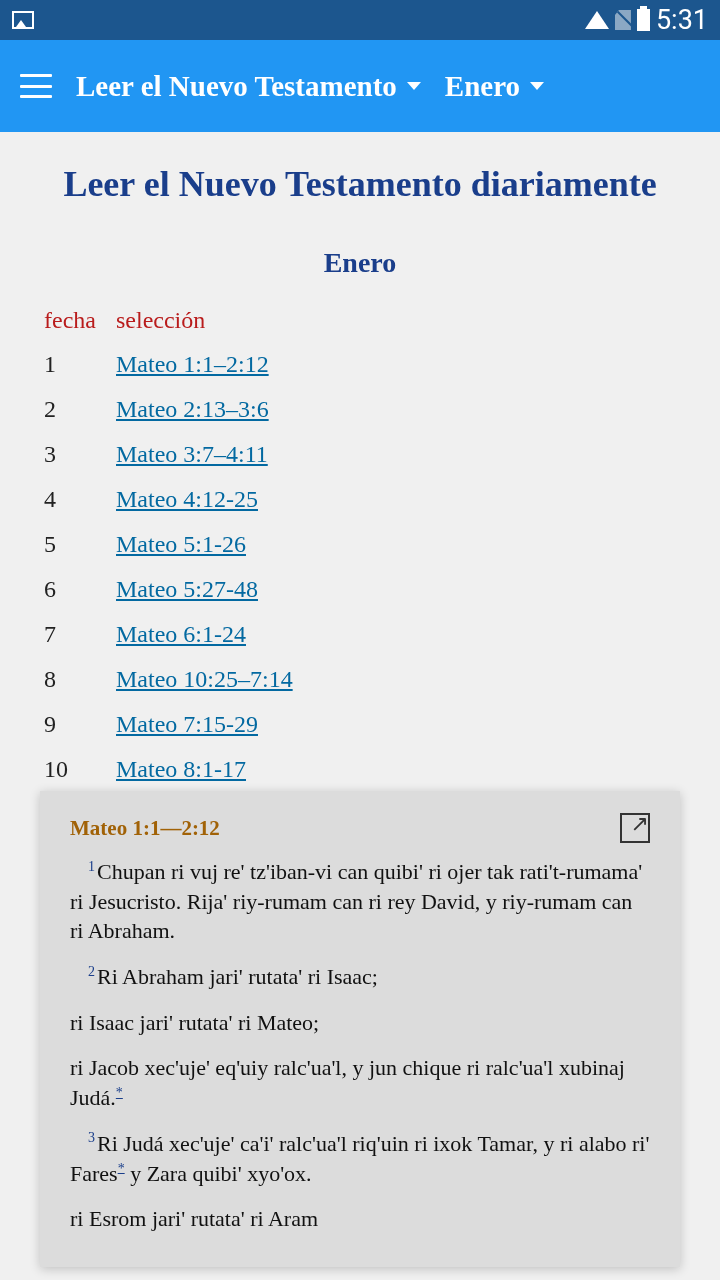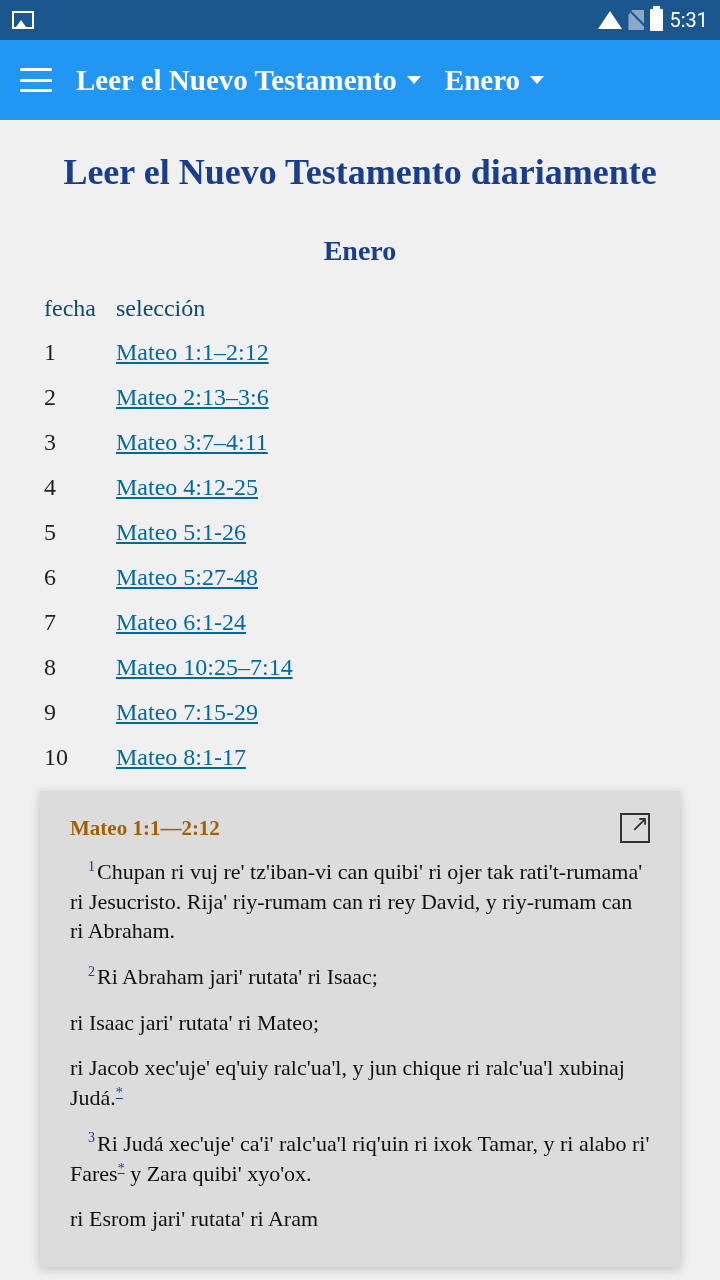--- a/index.html
+++ b/index.html
@@ -13,27 +13,27 @@
   }
   .status-bar {
     background: #1c568e;
     height: 40px;
     display: flex;
     align-items: center;
     justify-content: space-between;
     padding: 0 12px;
     color: white;
     font-family: Roboto, Arial, sans-serif;
-    font-size: 20px;
+    font-size: 27px;
   }
   .status-left { display: flex; align-items: center; gap: 8px; }
   .status-right { display: flex; align-items: center; gap: 6px; }
   .app-bar {
     background: #2196f3;
-    height: 80px;
+    height: 92px;
     display: flex;
     align-items: center;
     padding: 0 20px;
     gap: 24px;
   }
   .hamburger {
     width: 32px;
     height: 24px;
     display: flex;
     flex-direction: column;
@@ -82,21 +82,21 @@
   }
   .reading-table {
     width: 100%;
     border-collapse: collapse;
   }
   .reading-table th {
     text-align: left;
     font-weight: normal;
     font-size: 24px;
     padding: 8px 0;
-    color: #0c4a6e;
+    color: #b91c1c;
   }
   .reading-table th:first-child { width: 72px; }
   .reading-table td {
     font-size: 24px;
     padding: 9px 0;
     color: #222;
     vertical-align: top;
   }
   .reading-table a {
     color: #0369a1;

